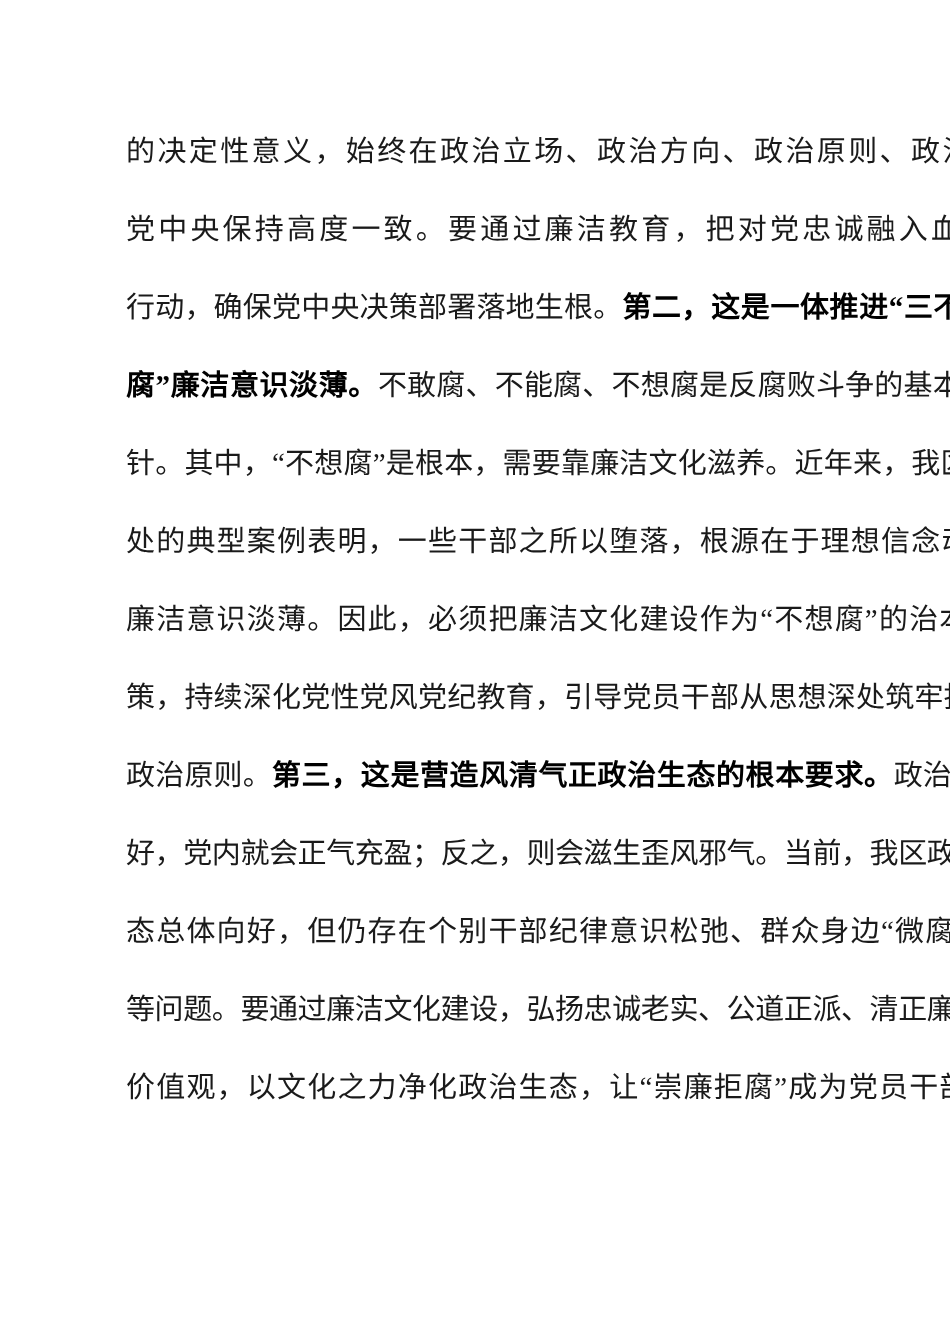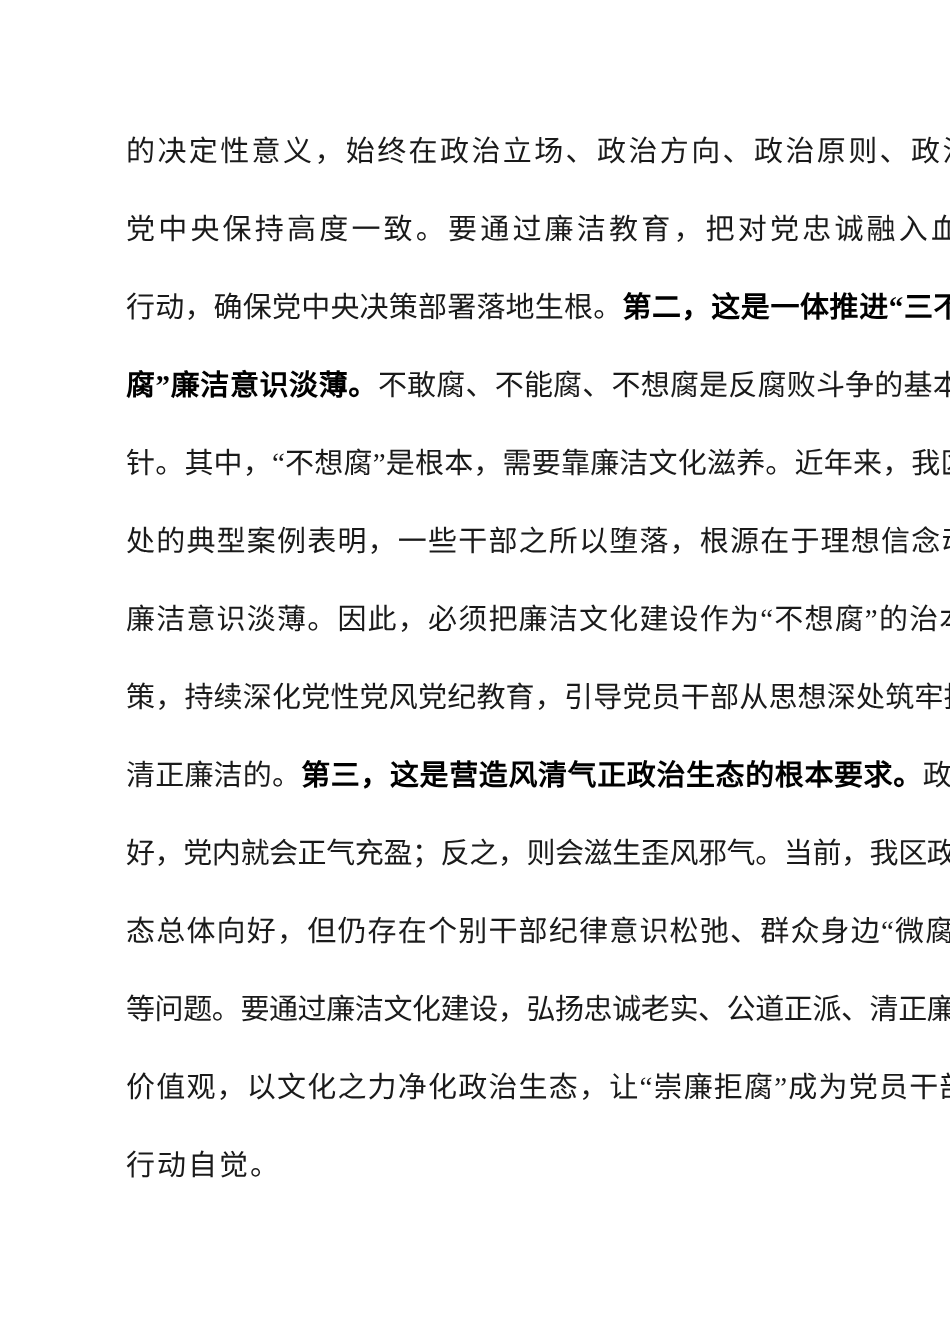--- a/index.html
+++ b/index.html
@@ -91,37 +91,34 @@
 
     <div class="doc-line t-norm">
       <span class="seg">廉洁意识淡薄。因此，必须把廉洁文化建设作为“不想腐”的治本之</span>
     </div>
 
     <div class="doc-line t-tight">
       <span class="seg">策，持续深化党性党风党纪教育，引导党员干部从思想深处筑牢拒腐</span>
     </div>
 
     <div class="doc-line t-tight">
-      <span class="seg">清正廉洁的。</span><span class="seg bold">第三，这是营造风清气正政治生态的根本要求。</span><span class="seg">政治生态</span>
+      <span class="seg">政治原则。</span><span class="seg bold">第三，这是营造风清气正政治生态的根本要求。</span><span class="seg">政治生态</span>
     </div>
 
     <div class="doc-line t-tight2">
       <span class="seg">好，党内就会正气充盈；反之，则会滋生歪风邪气。当前，我区政治生</span>
     </div>
 
     <div class="doc-line t-norm">
       <span class="seg">态总体向好，但仍存在个别干部纪律意识松弛、群众身边“微腐败”</span>
     </div>
 
     <div class="doc-line t-tight2">
       <span class="seg">等问题。要通过廉洁文化建设，弘扬忠诚老实、公道正派、清正廉洁的</span>
     </div>
 
     <div class="doc-line t-norm">
       <span class="seg">价值观，以文化之力净化政治生态，让“崇廉拒腐”成为党员干部的</span>
     </div>
 
-    <div class="doc-line t-last">
-      <span class="seg">行动自觉。</span>
-    </div>
 
   </div>
 </div>
 
 </body></html>

